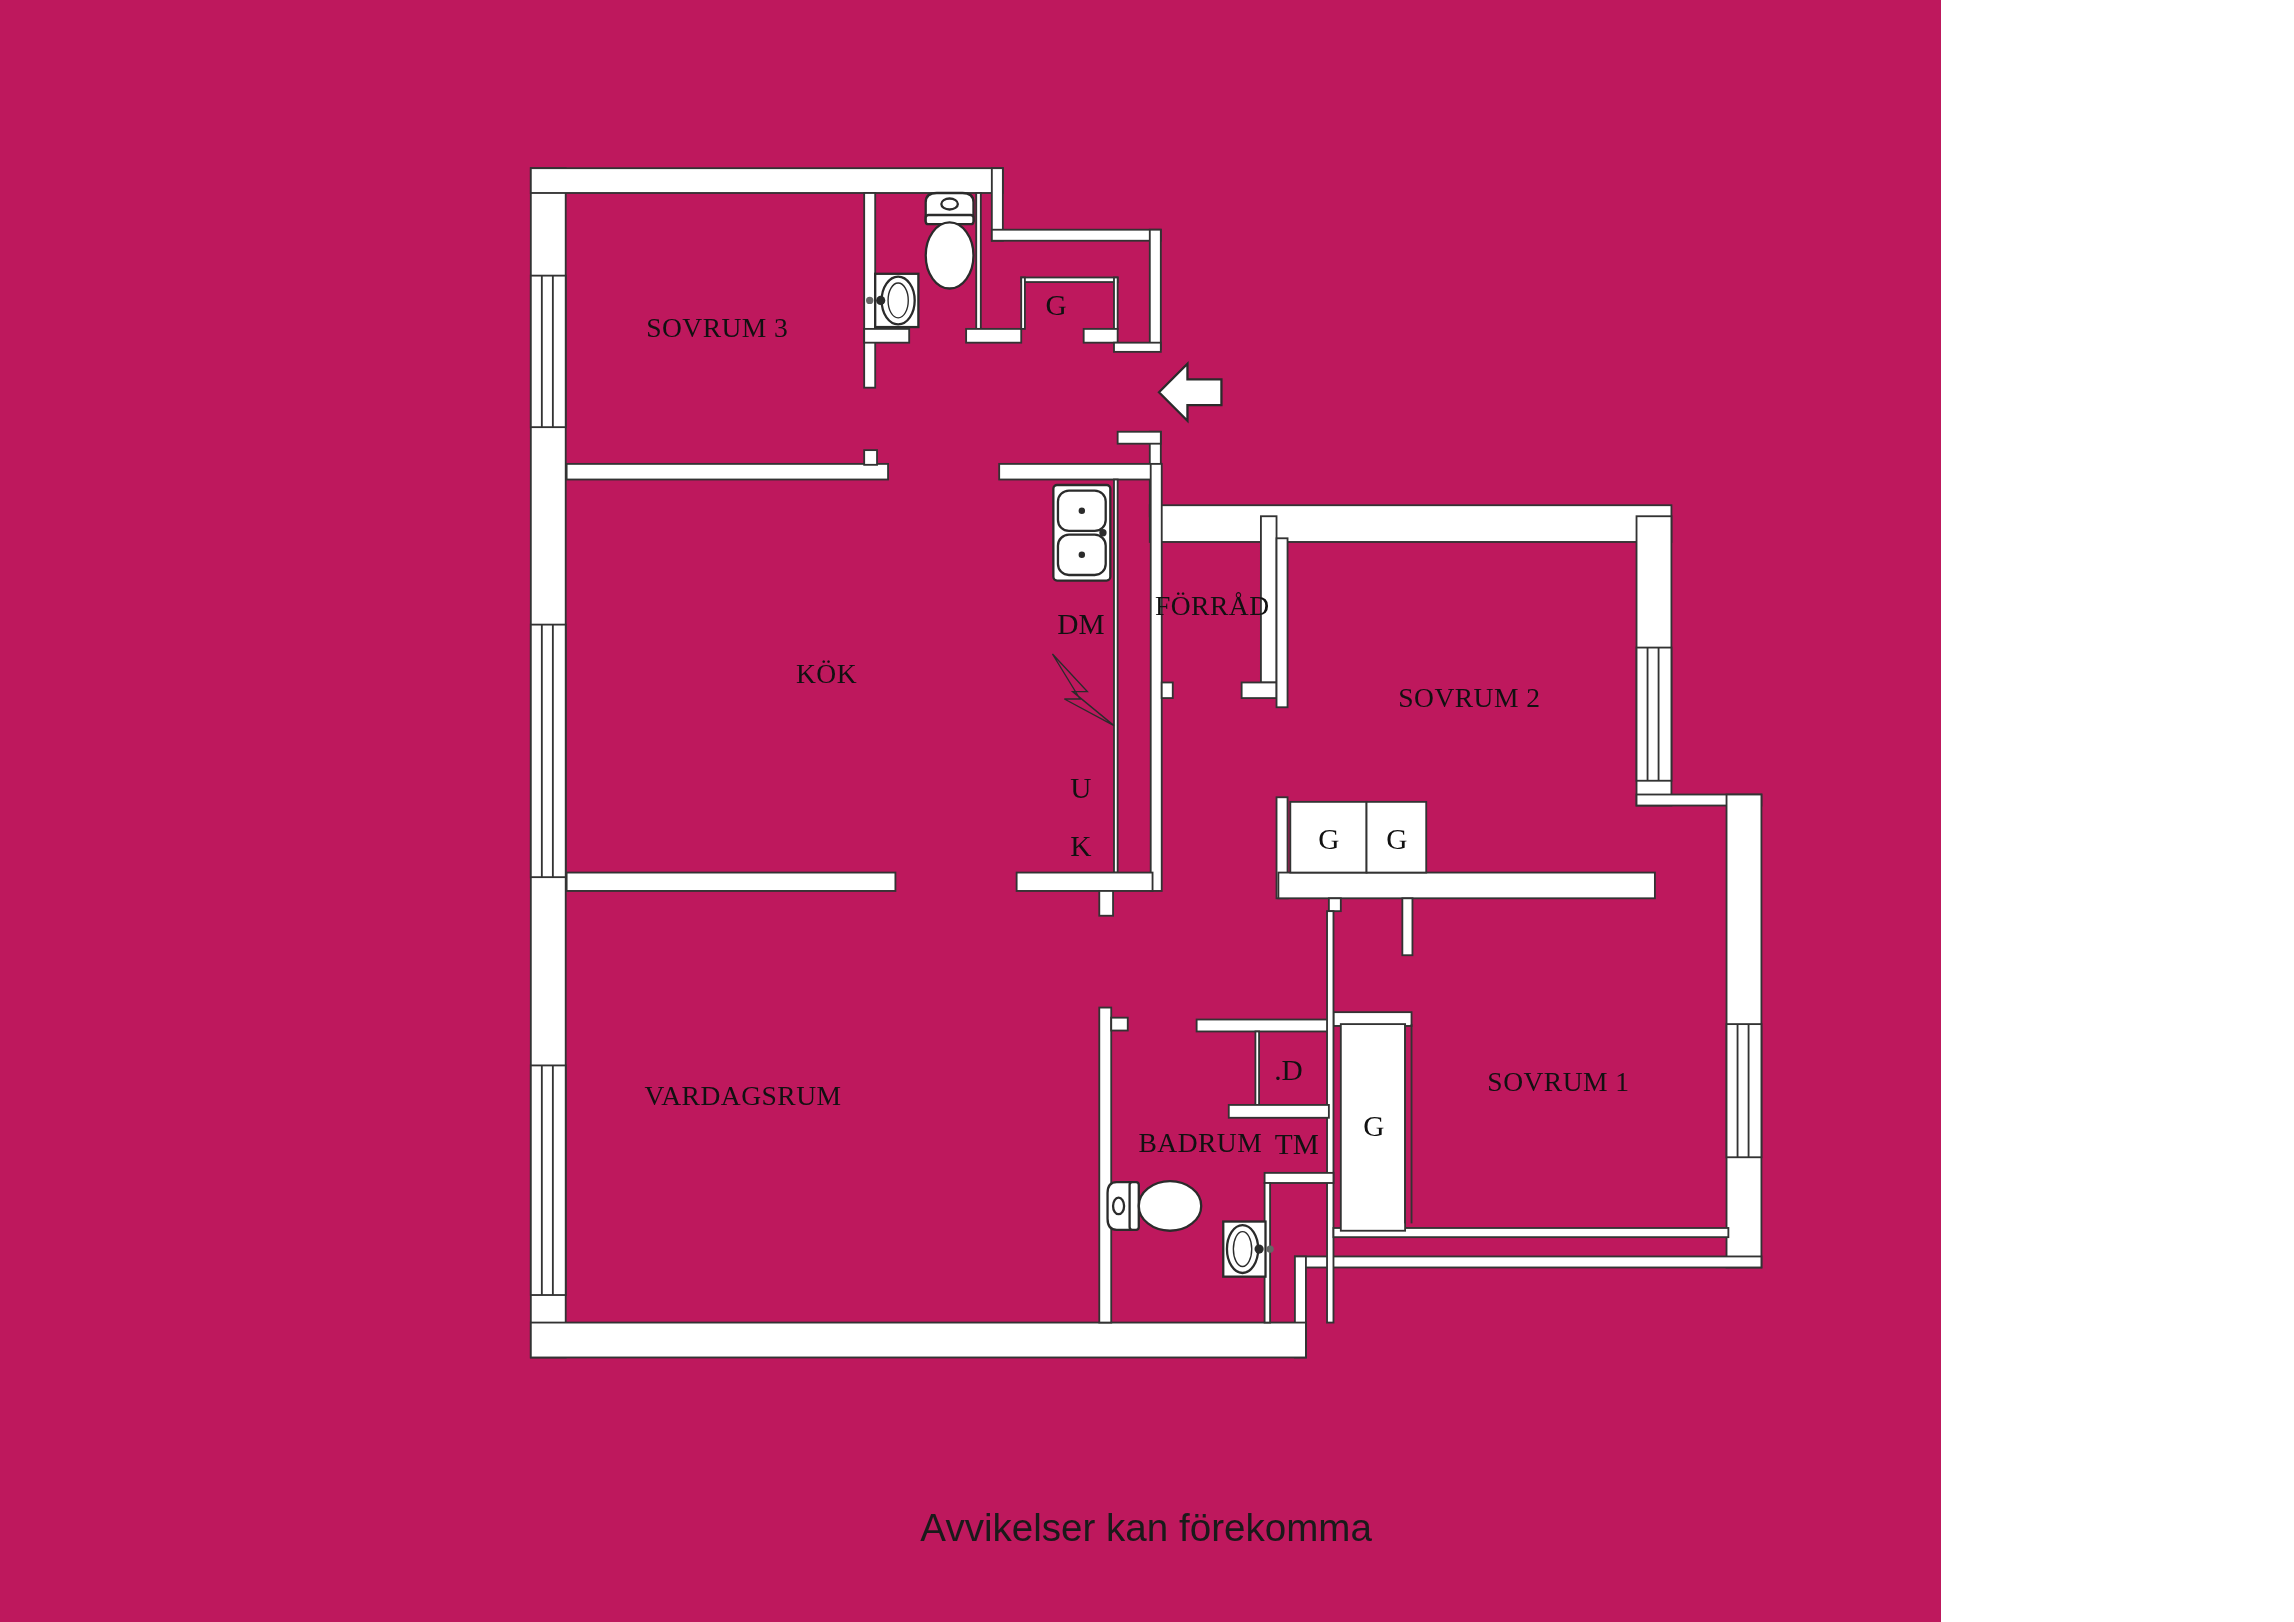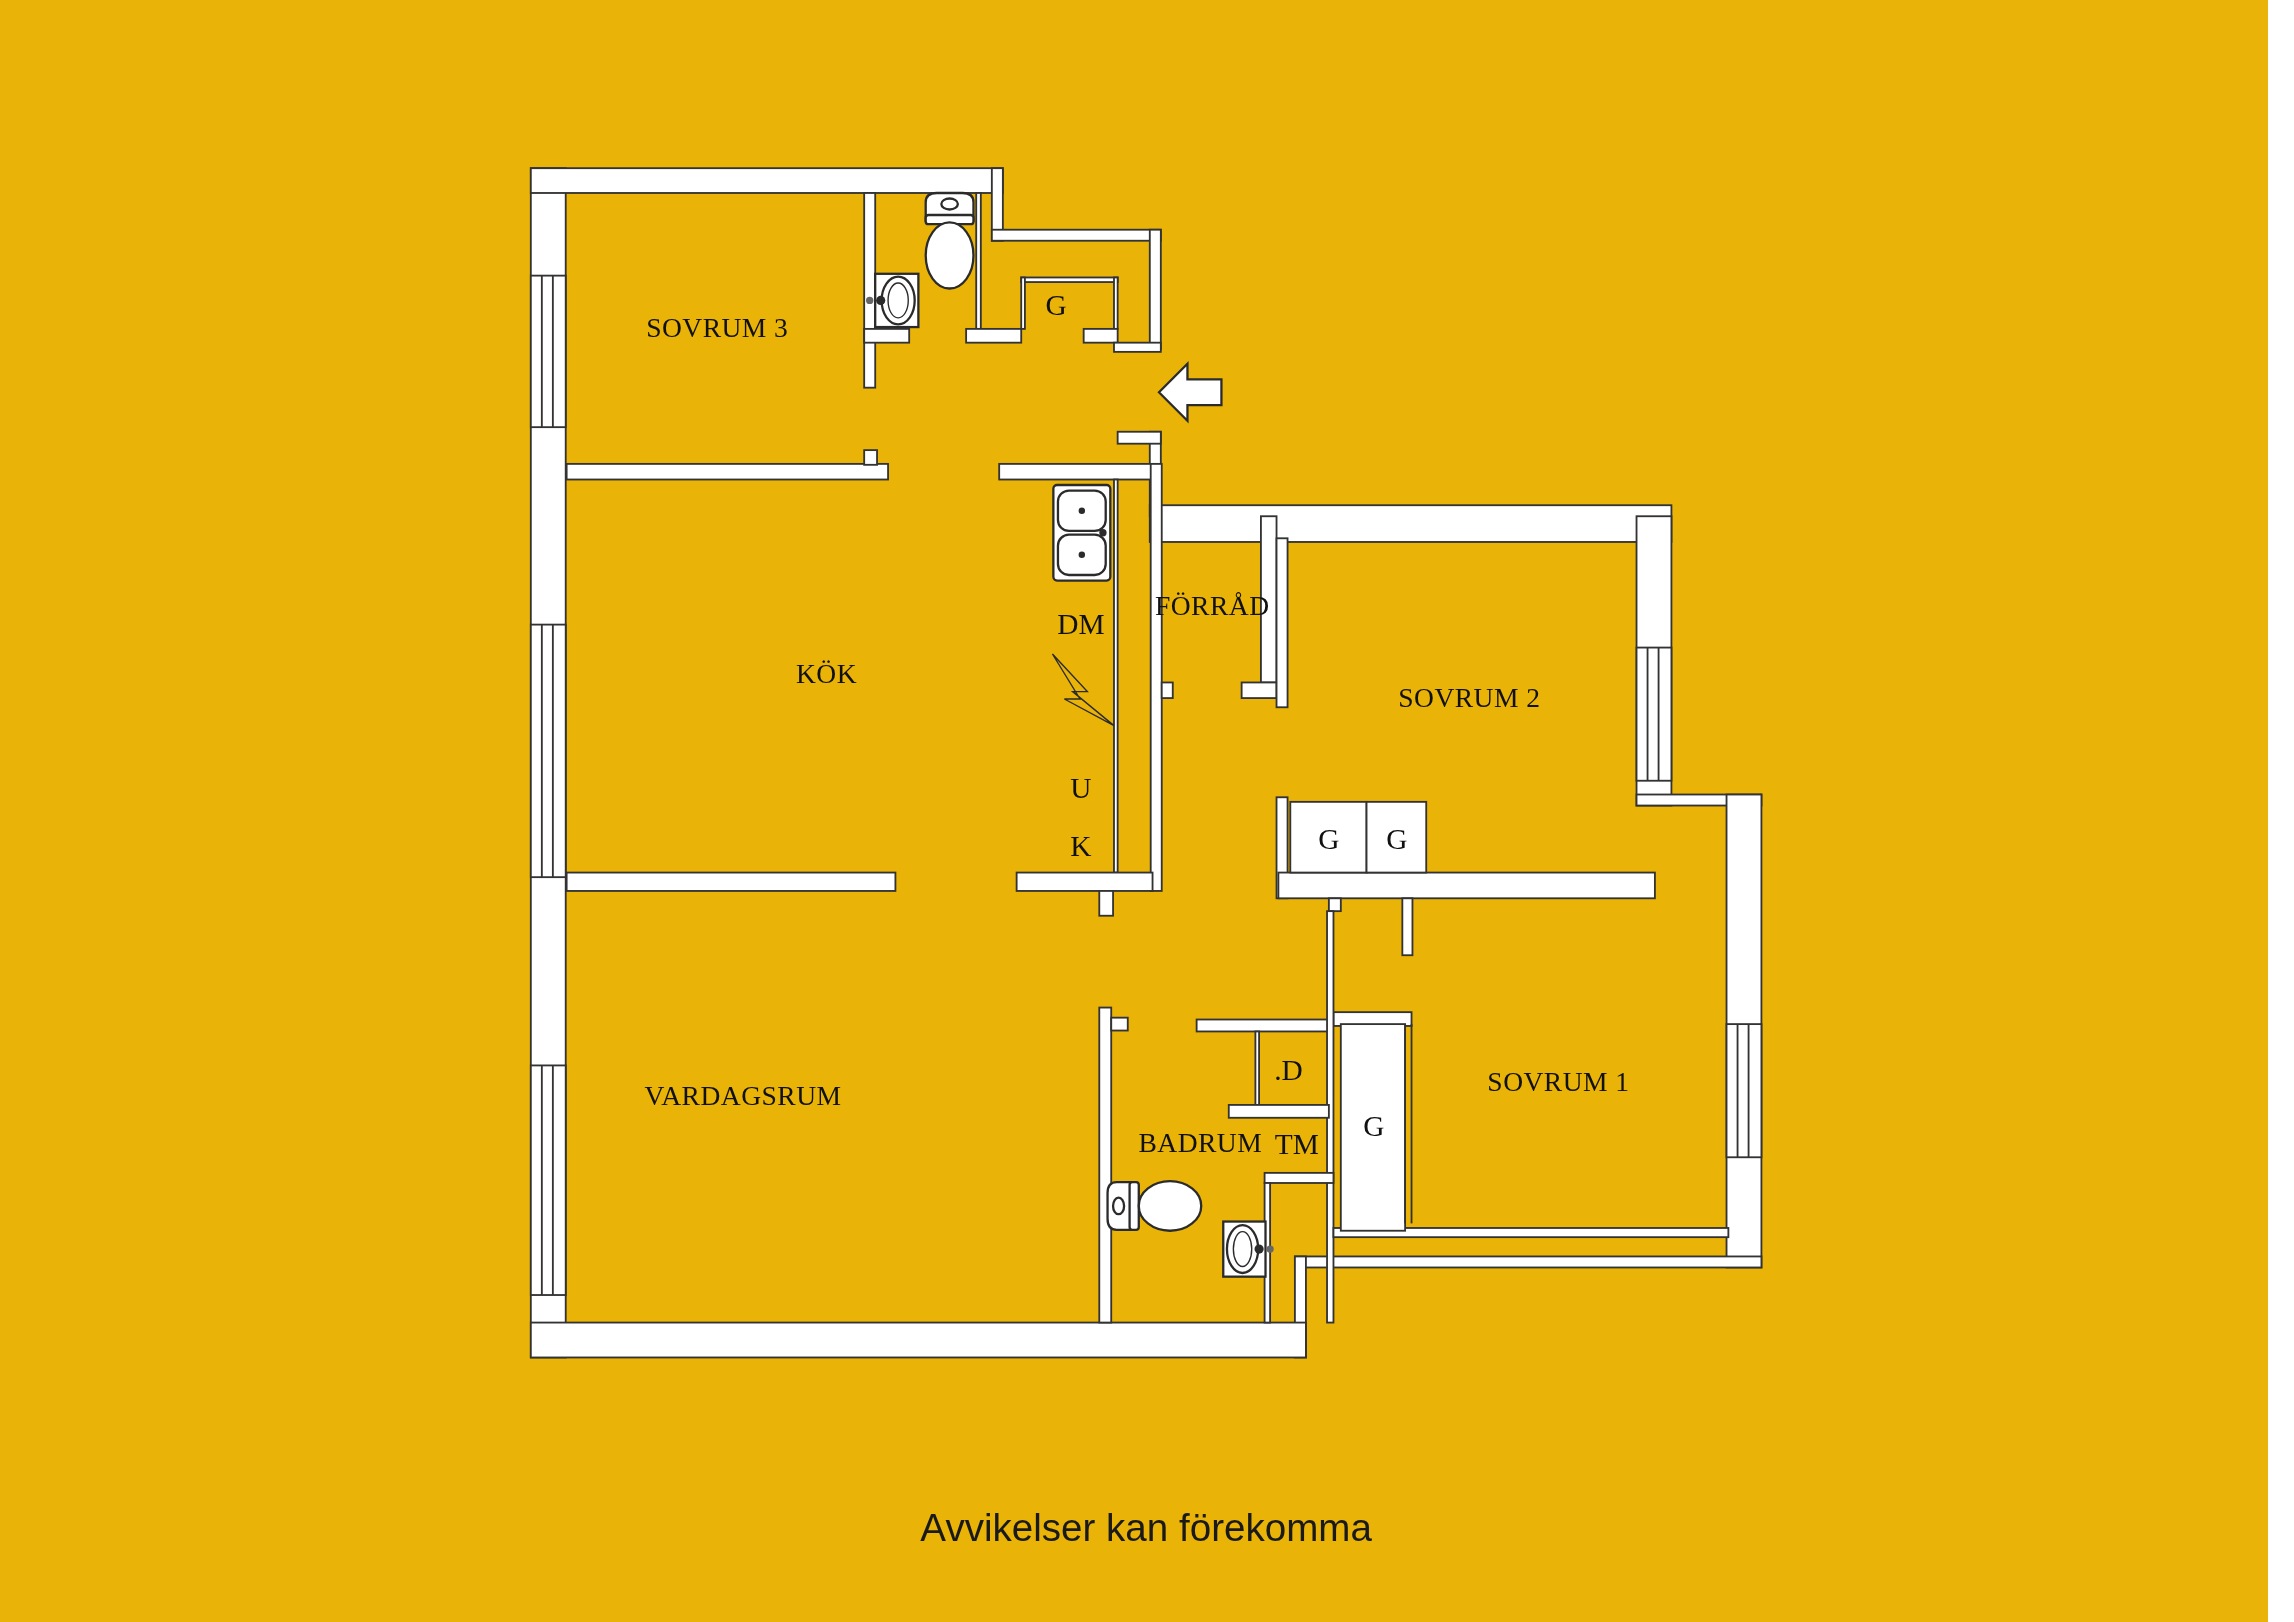--- a/index.html
+++ b/index.html
@@ -1,16 +1,16 @@
 <!DOCTYPE html>
 <html style="font-size:14.7px"><head>
 <meta charset="utf-8">
 <style>
   html,body{margin:0;padding:0;background:#ffffff;}
-  .stage{width:2268px;height:1623px;position:relative;background:#eab308;}
+  .stage{width:1941px;height:1623px;position:relative;background:#be185d;}
   svg{display:block;}
   .wall{fill:#ffffff;stroke:#333333;stroke-width:2;}
   .thin{fill:none;stroke:#333333;stroke-width:2;}
   .fix{fill:#ffffff;stroke:#2b2b2b;stroke-width:2.5;}
   .fixthin{fill:none;stroke:#2b2b2b;stroke-width:1.5;}
   .room-label{font-family:"Liberation Serif","DejaVu Serif",serif;font-size:30px;fill:#111;letter-spacing:.5px;text-anchor:middle;}
   .small-label{font-family:"Liberation Serif","DejaVu Serif",serif;font-size:32px;fill:#111;text-anchor:middle;}
   .disclaimer{font-family:"Liberation Sans","DejaVu Sans",sans-serif;font-size:42px;fill:#1a1a1a;text-anchor:middle;}
 </style>
 </head>

